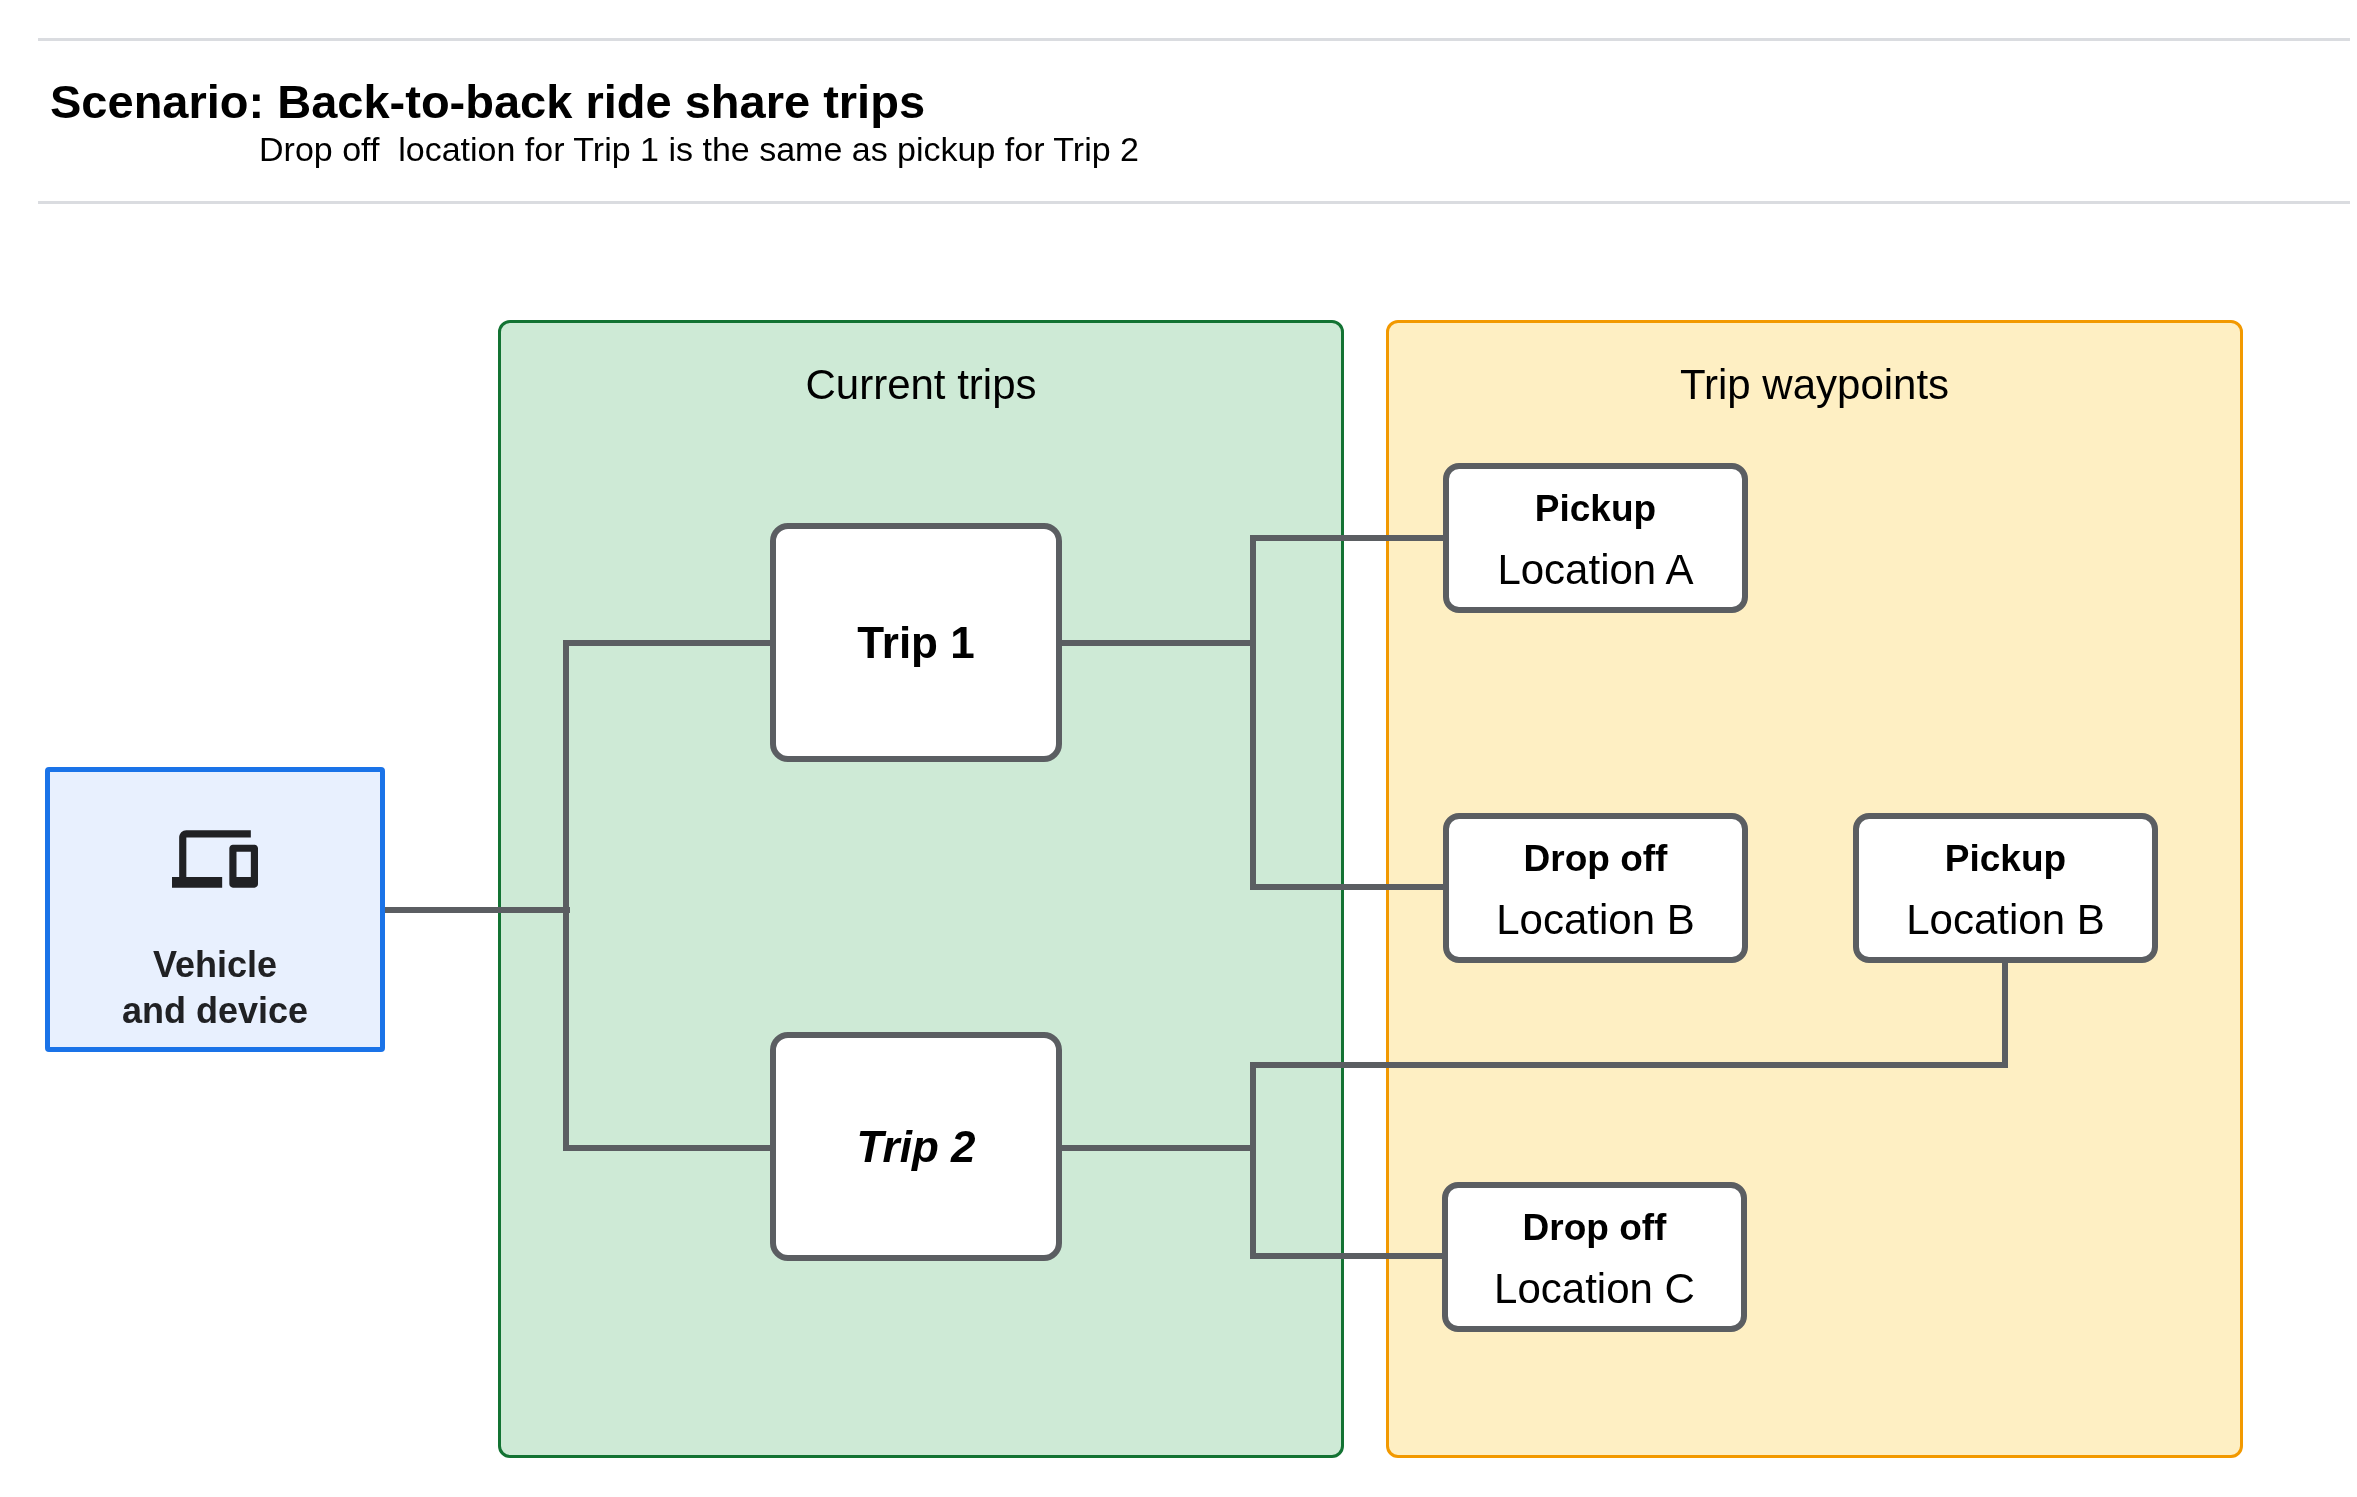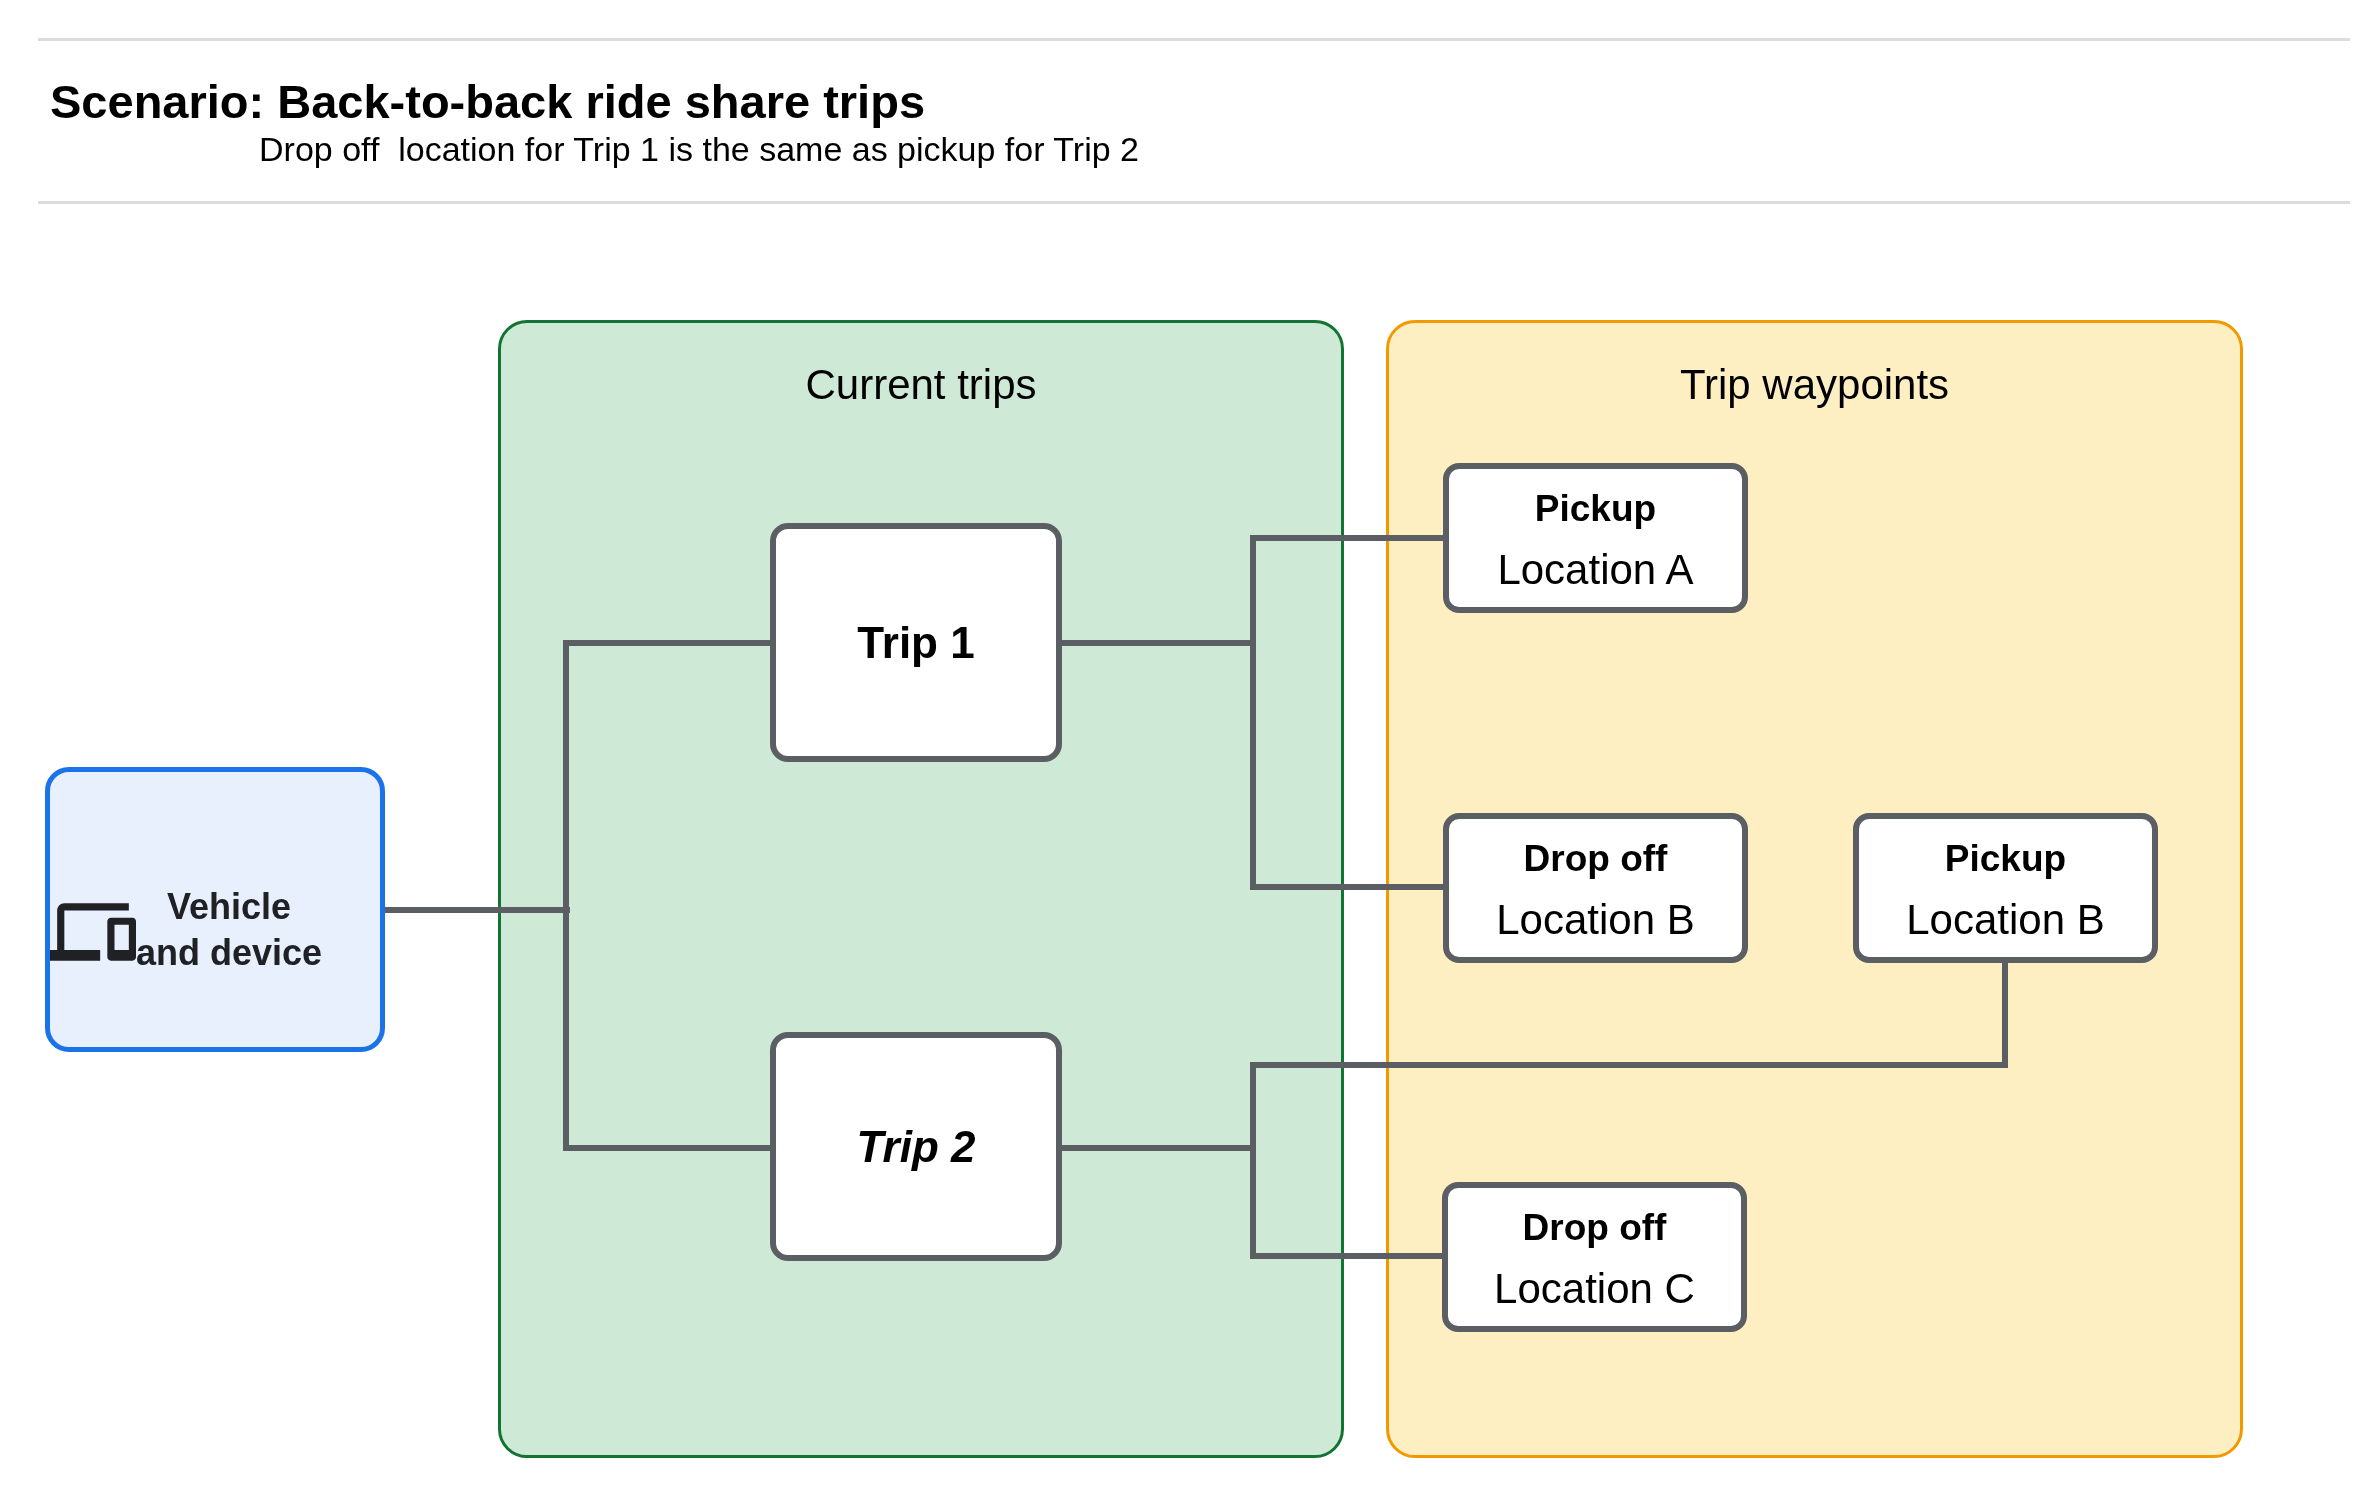--- a/index.html
+++ b/index.html
@@ -14,36 +14,36 @@
   body{font-family:"Liberation Sans", sans-serif; color:var(--text);}
   .canvas{position:relative;width:2357px;height:1497px;background:#ffffff;overflow:hidden;}
 
   .rule{position:absolute;left:38px;width:2312px;height:3px;background:var(--rule);}
   .rule-top{top:38px;}
   .rule-bottom{top:201px;}
 
   .page-title{position:absolute;left:50px;top:74px;font-size:47px;font-weight:700;color:var(--text);white-space:pre;}
   .page-subtitle{position:absolute;left:259px;top:130px;font-size:34px;font-weight:400;color:var(--text);white-space:pre;}
 
-  .group{position:absolute;top:320px;height:1138px;border-radius:29px;}
+  .group{position:absolute;top:320px;height:1138px;border-radius:12px;}
   .group-trips{left:498px;width:846px;background:var(--trips-fill);border:3px solid var(--trips-border);}
   .group-waypoints{left:1386px;width:857px;background:var(--waypoints-fill);border:3px solid var(--waypoints-border);}
   .group-title{position:absolute;top:36px;left:0;width:100%;text-align:center;font-size:42px;font-weight:400;line-height:52px;color:var(--text);}
 
   .connector{position:absolute;background:var(--connector);}
 
   .node{position:absolute;background:#ffffff;border:6px solid var(--node-border);display:flex;flex-direction:column;align-items:center;justify-content:center;}
   .trip-node{left:770px;width:292px;border-radius:18px;}
   .trip-label{font-size:44px;font-weight:700;color:var(--text);}
   .wp-node{width:305px;height:150px;border-radius:16px;gap:20px;}
   .wp-title{font-size:37px;font-weight:700;color:var(--text);line-height:44px;}
   .wp-location{font-size:42px;font-weight:400;color:var(--text);line-height:38px;}
 
   .vehicle-node{position:absolute;left:45px;top:767px;width:340px;height:285px;background:var(--vehicle-fill);
-    border:5px solid var(--vehicle-border);border-radius:24px;display:flex;flex-direction:row;align-items:center;}
+    border:5px solid var(--vehicle-border);border-radius:4px;display:flex;flex-direction:column;align-items:center;}
   .vehicle-icon{margin-top:44px;}
   .vehicle-label{margin-top:40px;text-align:center;font-size:36px;font-weight:700;line-height:46px;color:#202124;}
 </style>
 </head>
 <body>
 
 <div class="canvas">
 
   <div class="rule rule-top"></div>
   <div class="page-title">Scenario: Back-to-back ride share trips</div>

